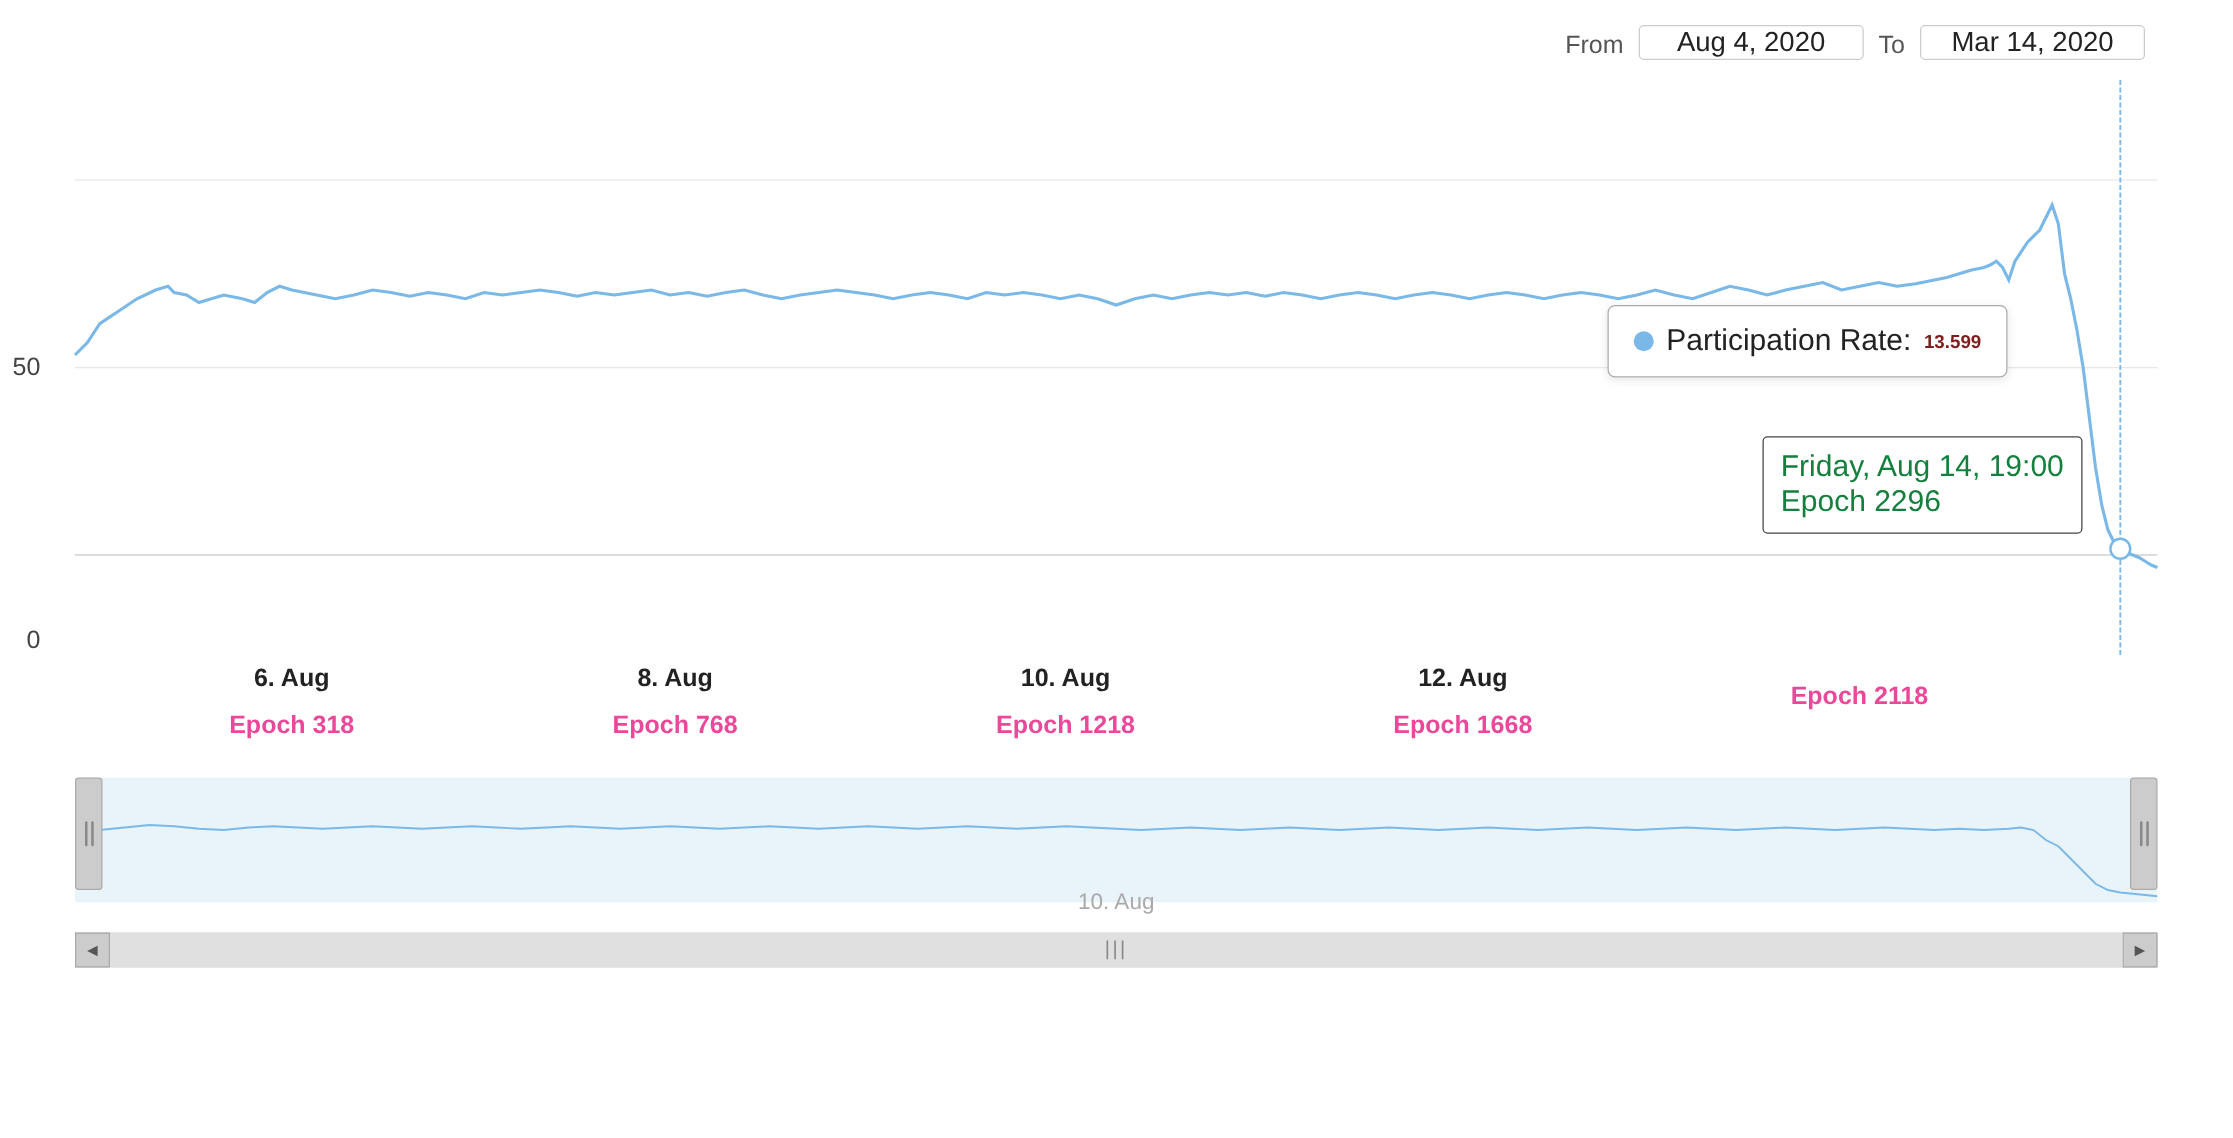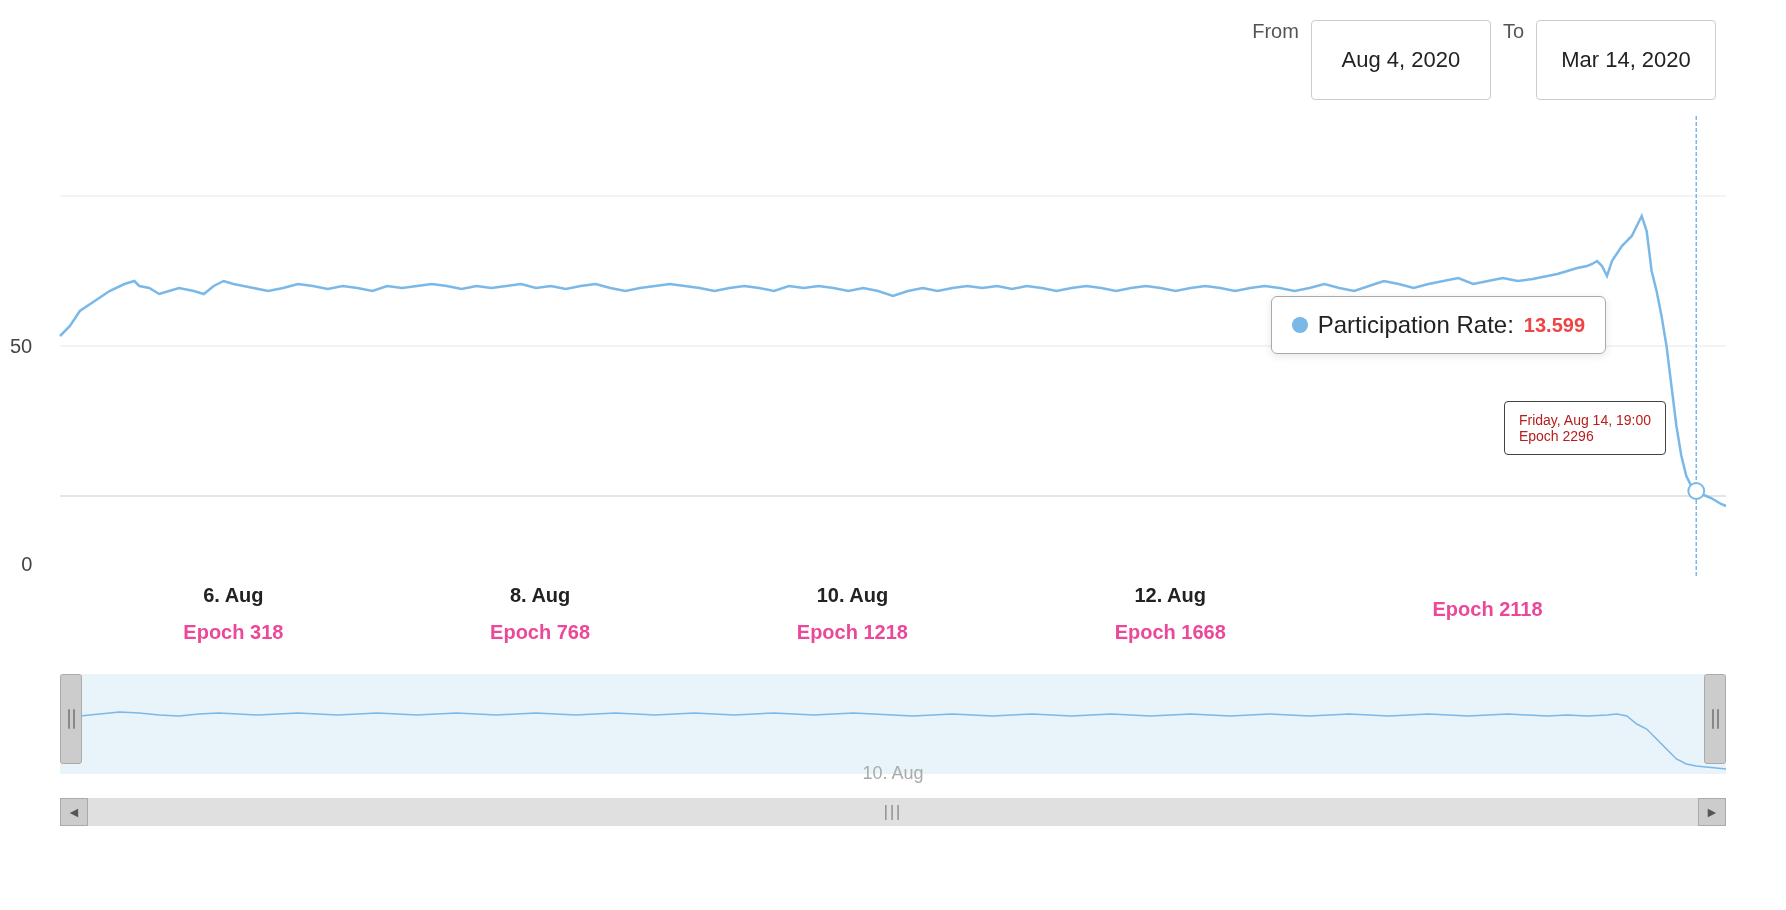--- a/index.html
+++ b/index.html
@@ -16,37 +16,37 @@
       position: relative;
       width: 1786px;
       height: 910px;
       background: #fff;
       padding: 20px 60px 0 60px;
     }
 
     
     .date-controls {
       display: flex;
-      align-items: flex-start;
+      align-items: flex-end;
       justify-content: flex-end;
       gap: 12px;
       margin-bottom: 16px;
       padding-right: 10px;
     }
 
     .date-label {
       font-size: 20px;
       color: #555;
       font-weight: 400;
     }
 
     .date-input {
       border: 1.5px solid #ccc;
       border-radius: 4px;
-      padding: 26px 18px;
+      padding: 0 18px;
       font-size: 22px;
       color: #222;
       background: #fff;
       cursor: pointer;
       min-width: 180px;
       text-align: center;
     }
 
     
     .main-chart-area {
@@ -101,36 +101,36 @@
       background: #7ab8e8;
       flex-shrink: 0;
     }
 
     .tooltip-label {
       font-size: 24px;
       color: #222;
     }
 
     .tooltip-value {
-      font-size: 20px;
+      font-size: 15px;
       font-weight: 700;
-      color: #ef4444;
+      color: #7f1d1d;
     }
 
     
     .tooltip-date {
       position: absolute;
       top: 285px;
       right: 60px;
       background: #fff;
       border: 1.5px solid #444;
       border-radius: 4px;
       padding: 10px 14px;
-      font-size: 14px;
-      color: #b91c1c;
+      font-size: 24px;
+      color: #15803d;
       white-space: nowrap;
     }
 
     
     .x-axis-labels {
       display: flex;
       justify-content: space-around;
       margin-top: 8px;
       padding-left: 20px;
       padding-right: 80px;

